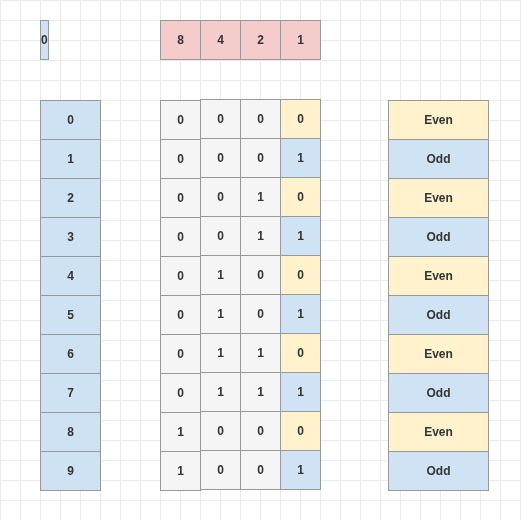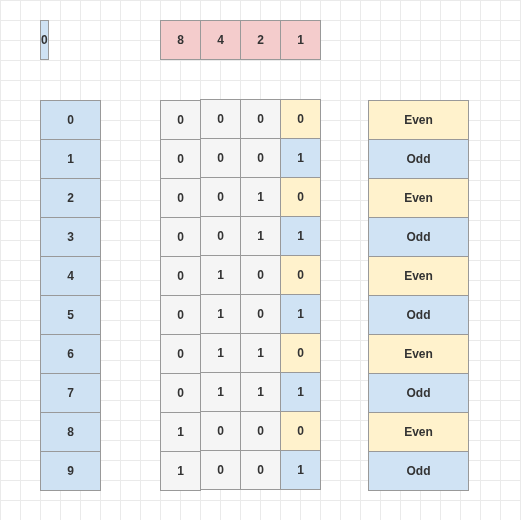--- a/index.html
+++ b/index.html
@@ -59,21 +59,21 @@
 
   .left-col { left: 40px; width: 61px; }
   .left-col .cell { width: 61px; }
 
   .bits-col { left: 160px; width: 161px; }
   .row { display: flex; margin-top: -1px; }
   .row:first-child { margin-top: 0; }
   .row .cell { width: 41px; margin-left: -1px; }
   .row .cell:first-child { margin-left: 0; }
 
-  .parity-col { left: 368px; width: 101px; border-radius: 13px; }
+  .parity-col { left: 388px; width: 101px; border-radius: 13px; }
   .parity-col .cell { width: 101px; }
 </style>
 </head>
 <body>
 
 <div class="top-row top-left">
   <div class="cell blue">0</div>
 </div>
 
 <div class="top-row top-bits">

